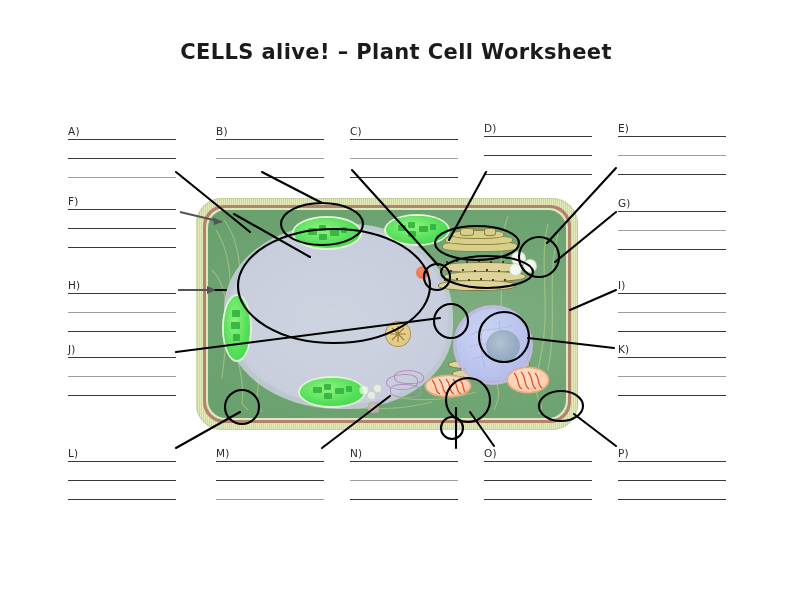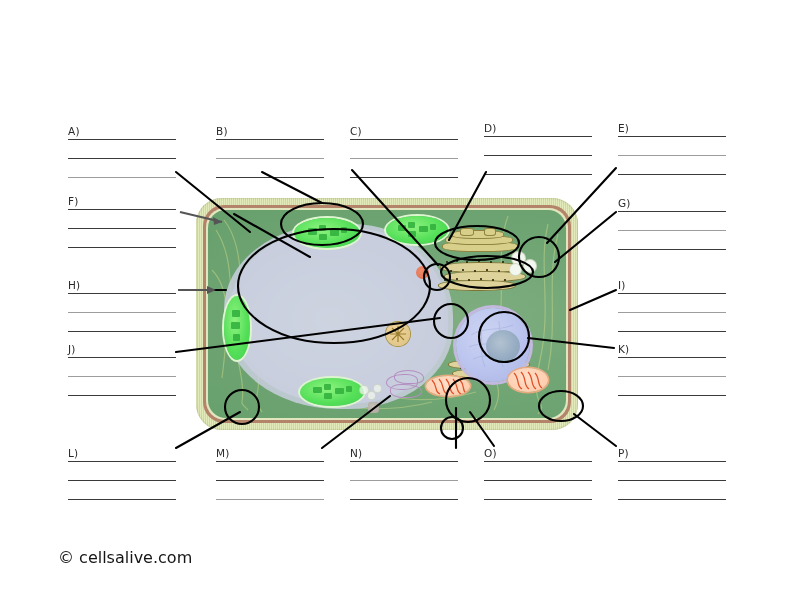--- a/index.html
+++ b/index.html
@@ -156,20 +156,21 @@
   }
 
   
   #marks{position:absolute;left:0;top:0;width:792px;height:612px;pointer-events:none;}
 </style>
 </head>
 <body>
 
 <div id="sheet">
 
+  <div class="title">CELLS alive! – Plant Cell Worksheet</div>
 
   <div id="blanks-layer">
       <div class="blank" style="left: 68px; top: 128px; width: 108px;">
         <span class="tag">A)</span>
         <div class="rule" style="top: 11px; width: 108px;"></div>
         <div class="rule" style="top: 30px; width: 108px;"></div>
         <div class="rule faint" style="top: 49px; width: 108px;"></div>
       </div>
       <div class="blank" style="left: 216px; top: 128px; width: 108px;">
         <span class="tag">B)</span>
@@ -483,14 +484,13 @@
     <g fill="none" stroke="#555" stroke-width="2">
       <line x1="180" y1="212" x2="222" y2="222"></line>
       <line x1="178" y1="290" x2="214" y2="290"></line>
     </g>
     <g fill="#555" stroke="none">
       <polygon points="222,222 213,217 214,225"></polygon>
       <polygon points="216,290 207,286 207,294"></polygon>
     </g>
   </svg>
 
-  <div class="credit">© cellsalive.com</div>
 </div>
 
 </body></html>

